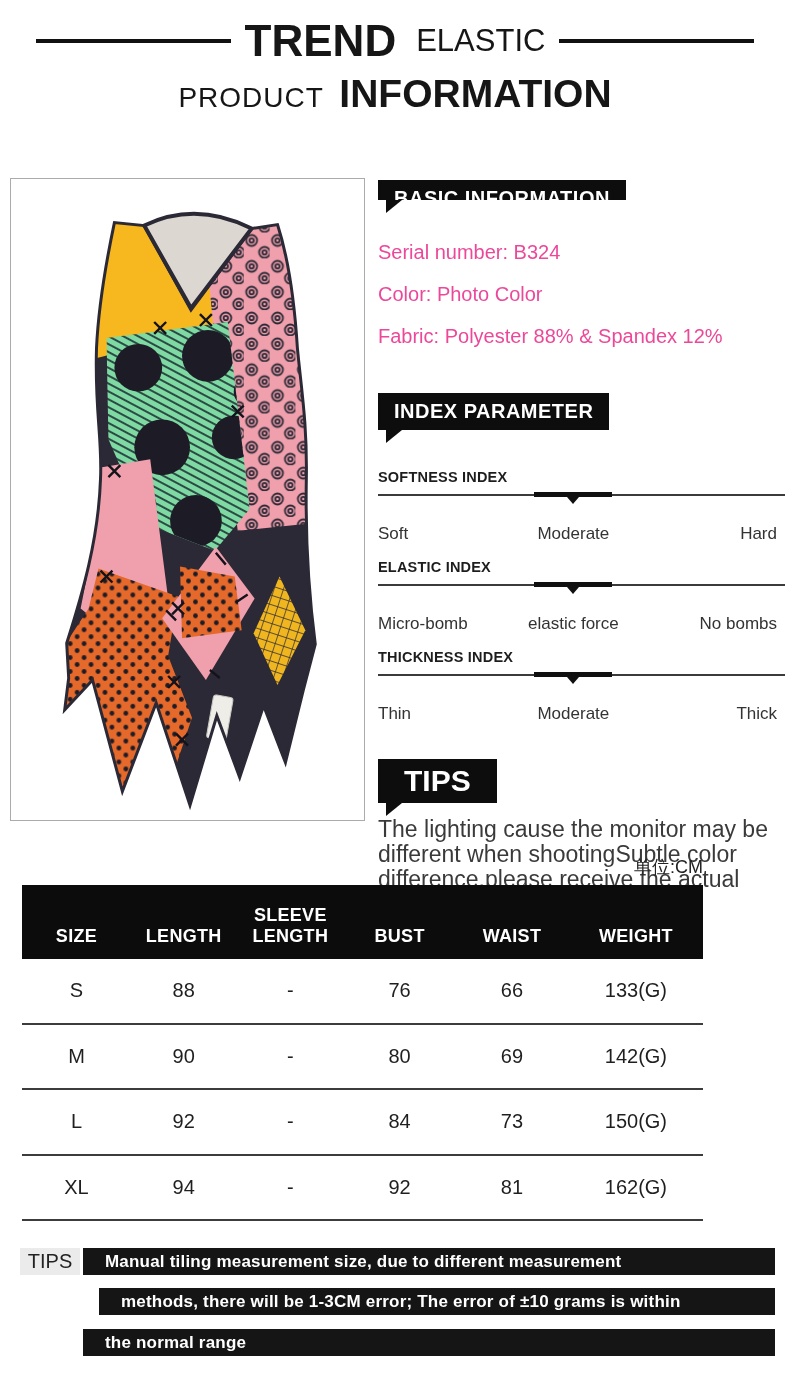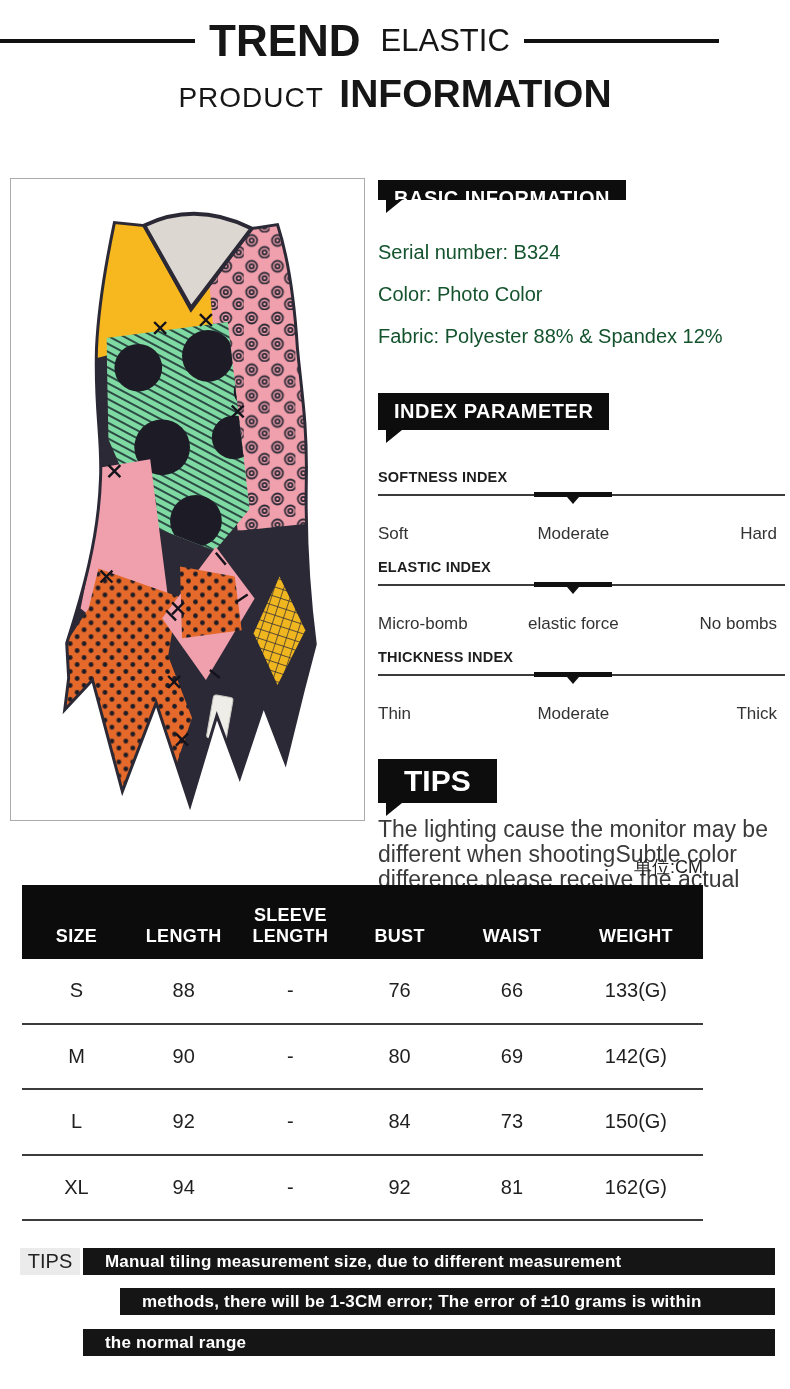--- a/index.html
+++ b/index.html
@@ -1,21 +1,21 @@
 <!DOCTYPE html>
 <html style="--tag-black: #0d0d0d; --dress-dark: #2b2936; --dress-yellow: #f6b71f; --dress-pink: #f0a0ac; --dress-green: #7ed9a2; --dress-orange: #e4692a; --dress-gold: #f0b61f; --dress-beige: #dcd7d1;"><head>
 <meta charset="utf-8">
 <style>
   html,body{margin:0;padding:0;background:#fff;}
   .page{position:relative;width:790px;height:1389px;background:#fff;overflow:hidden;
         font-family:"Liberation Sans", sans-serif;color:#2e2e2e;}
 
   
   .hdr{position:absolute;top:16px;left:0;width:790px;text-align:center;color:#161616;}
-  .hdr-row1{display:flex;align-items:center;justify-content:flex-start;gap:14px;}
+  .hdr-row1{display:flex;align-items:center;justify-content:center;gap:14px;}
   .hline{width:195px;height:4px;background:#111;}
   .t-trend{font-size:44px;font-weight:600;letter-spacing:0px;font-stretch:condensed;}
   .t-fashion{font-size:31px;font-weight:500;margin-left:6px;font-stretch:condensed;}
   .hdr-row2{margin-top:6px;}
   .t-product{font-size:28px;font-weight:500;font-stretch:condensed;letter-spacing:1px;}
   .t-information{font-size:39px;font-weight:700;font-stretch:condensed;margin-left:11px;}
 
   
   .photo{position:absolute;left:10px;top:178px;width:355px;height:643px;
          border:1px solid #ababab;background:#fff;box-sizing:border-box;}
@@ -25,21 +25,21 @@
   .info{position:absolute;left:378px;top:180px;width:407px;}
   .tag{position:relative;display:inline-block;background:var(--tag-black,#0d0d0d);color:#fff;
        font-weight:700;padding:0 16px;box-sizing:border-box;}
   .tag:after{content:"";position:absolute;left:8px;top:100%;width:0;height:0;
        border-top:13px solid var(--tag-black,#0d0d0d);border-right:16px solid transparent;}
   .tag.basic{height:20px;line-height:36px;font-size:20px;letter-spacing:0.5px;}
   .tag.index{height:37px;line-height:37px;font-size:20px;letter-spacing:0.5px;margin-top:26px;}
   .tag.tipstag{height:44px;line-height:44px;font-size:30px;margin-top:20px;padding:0 26px;}
 
   .info-rows{margin-top:32px;}
-  .info-row{font-size:20px;line-height:22px;margin-bottom:20px;color:#14532d;}
+  .info-row{font-size:20px;line-height:22px;margin-bottom:20px;color:#ec4899;}
 
   .scale{margin-top:0;}
   .scale.first{margin-top:39px;}
   .scale-name{font-size:14.5px;font-weight:700;color:#1d1d1d;letter-spacing:0.2px;height:16px;}
   .scale-track{position:relative;height:12px;margin-top:7px;}
   .scale-track .base{position:absolute;left:0;right:0;top:2px;height:2px;background:#3b3b3b;}
   .scale-track .seg{position:absolute;left:38.3%;width:19.2%;top:0;height:5px;background:#101010;}
   .scale-track .tri{position:absolute;left:50%;top:5px;margin-left:-6px;width:0;height:0;
        border-left:6px solid transparent;border-right:6px solid transparent;border-top:7px solid #101010;}
   .scale-labels{position:relative;height:20px;margin-top:20px;font-size:17px;color:#333;margin-bottom:15px;}
@@ -61,21 +61,21 @@
   .trow .tcell{text-align:center;font-size:20px;color:#1f1f1f;}
 
   
   .btips{position:absolute;left:20px;top:1248px;width:755px;}
   .btips .row1{display:flex;gap:3px;}
   .btips .tips-label{width:60px;height:27px;background:#ebebeb;color:#222;font-size:20px;
         display:flex;align-items:center;justify-content:center;font-weight:500;}
   .bar{background:#151515;color:#fff;height:27px;line-height:27px;font-size:17px;font-weight:700;
        padding-left:22px;box-sizing:border-box;letter-spacing:0.2px;}
   .bar.b1{flex:1;}
-  .bar.b2{margin-left:100px;margin-top:13px;}
+  .bar.b2{margin-left:79px;margin-top:13px;}
   .bar.b3{margin-left:63px;margin-top:14px;}
 </style>
 </head>
 <body>
 
 <div class="page">
 
   <div class="hdr">
     <div class="hdr-row1">
       <span class="hline"></span>

